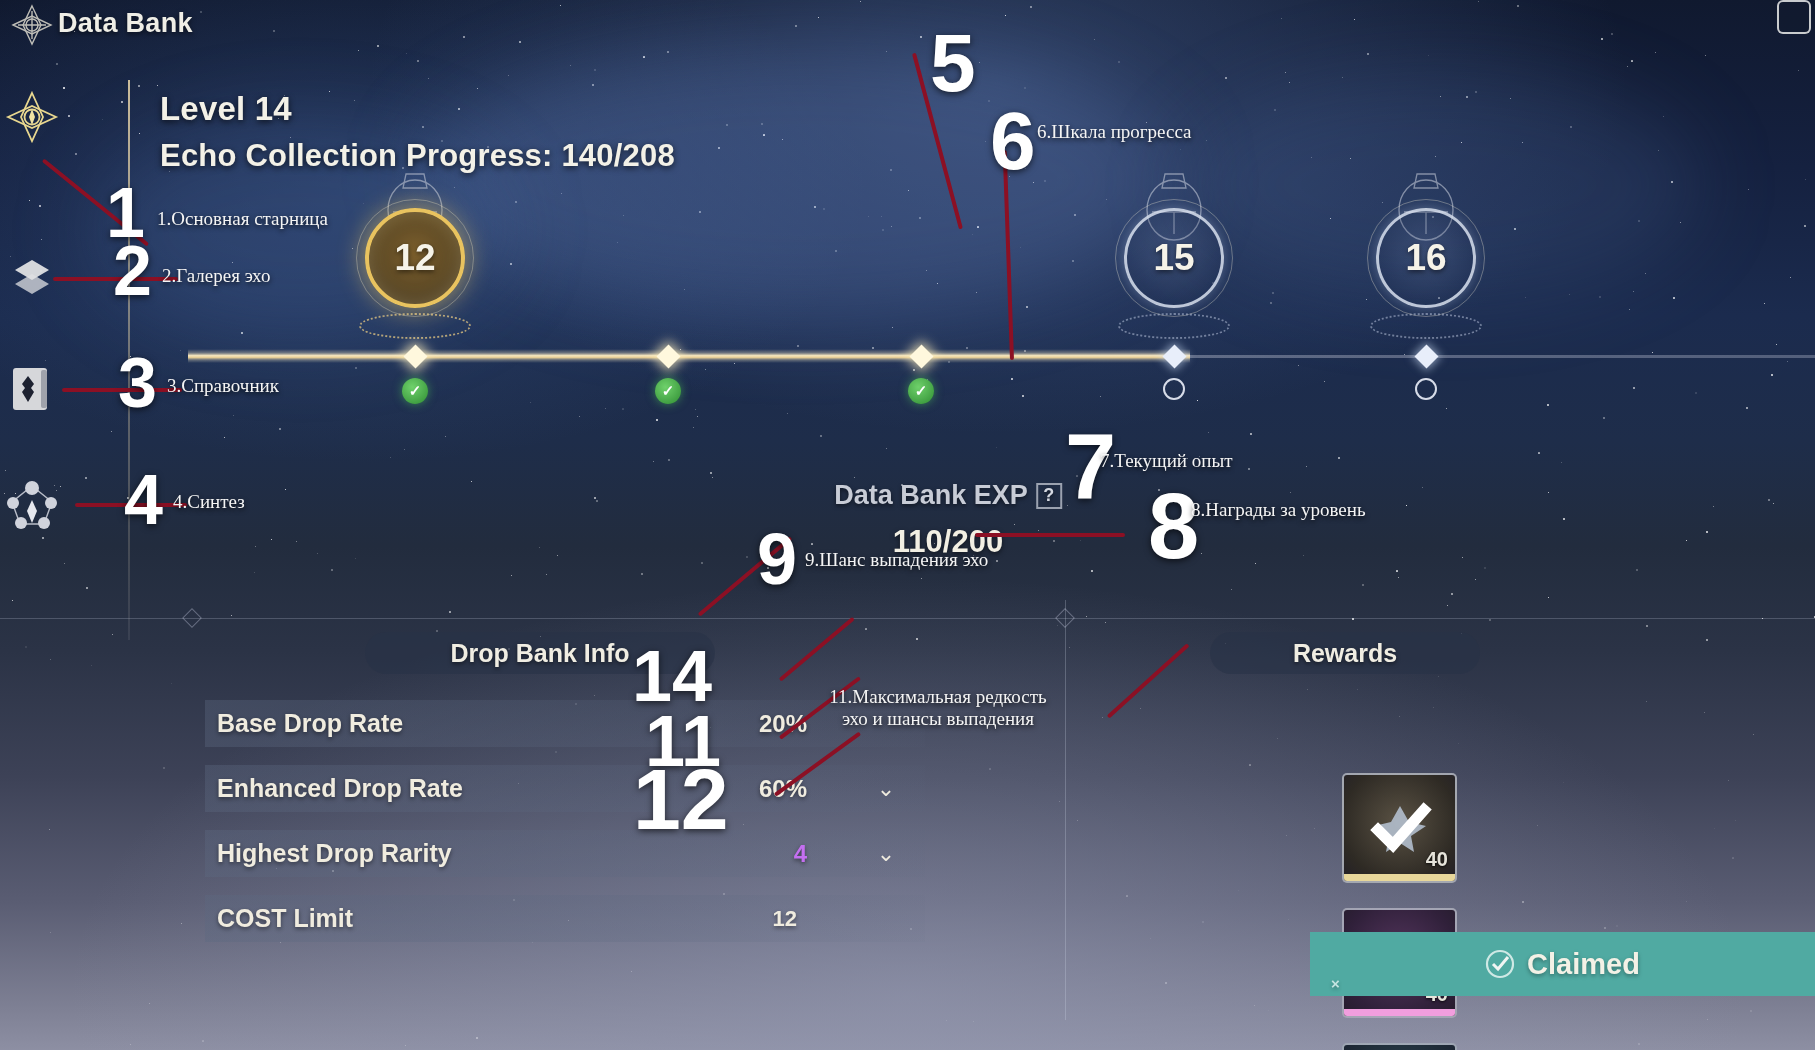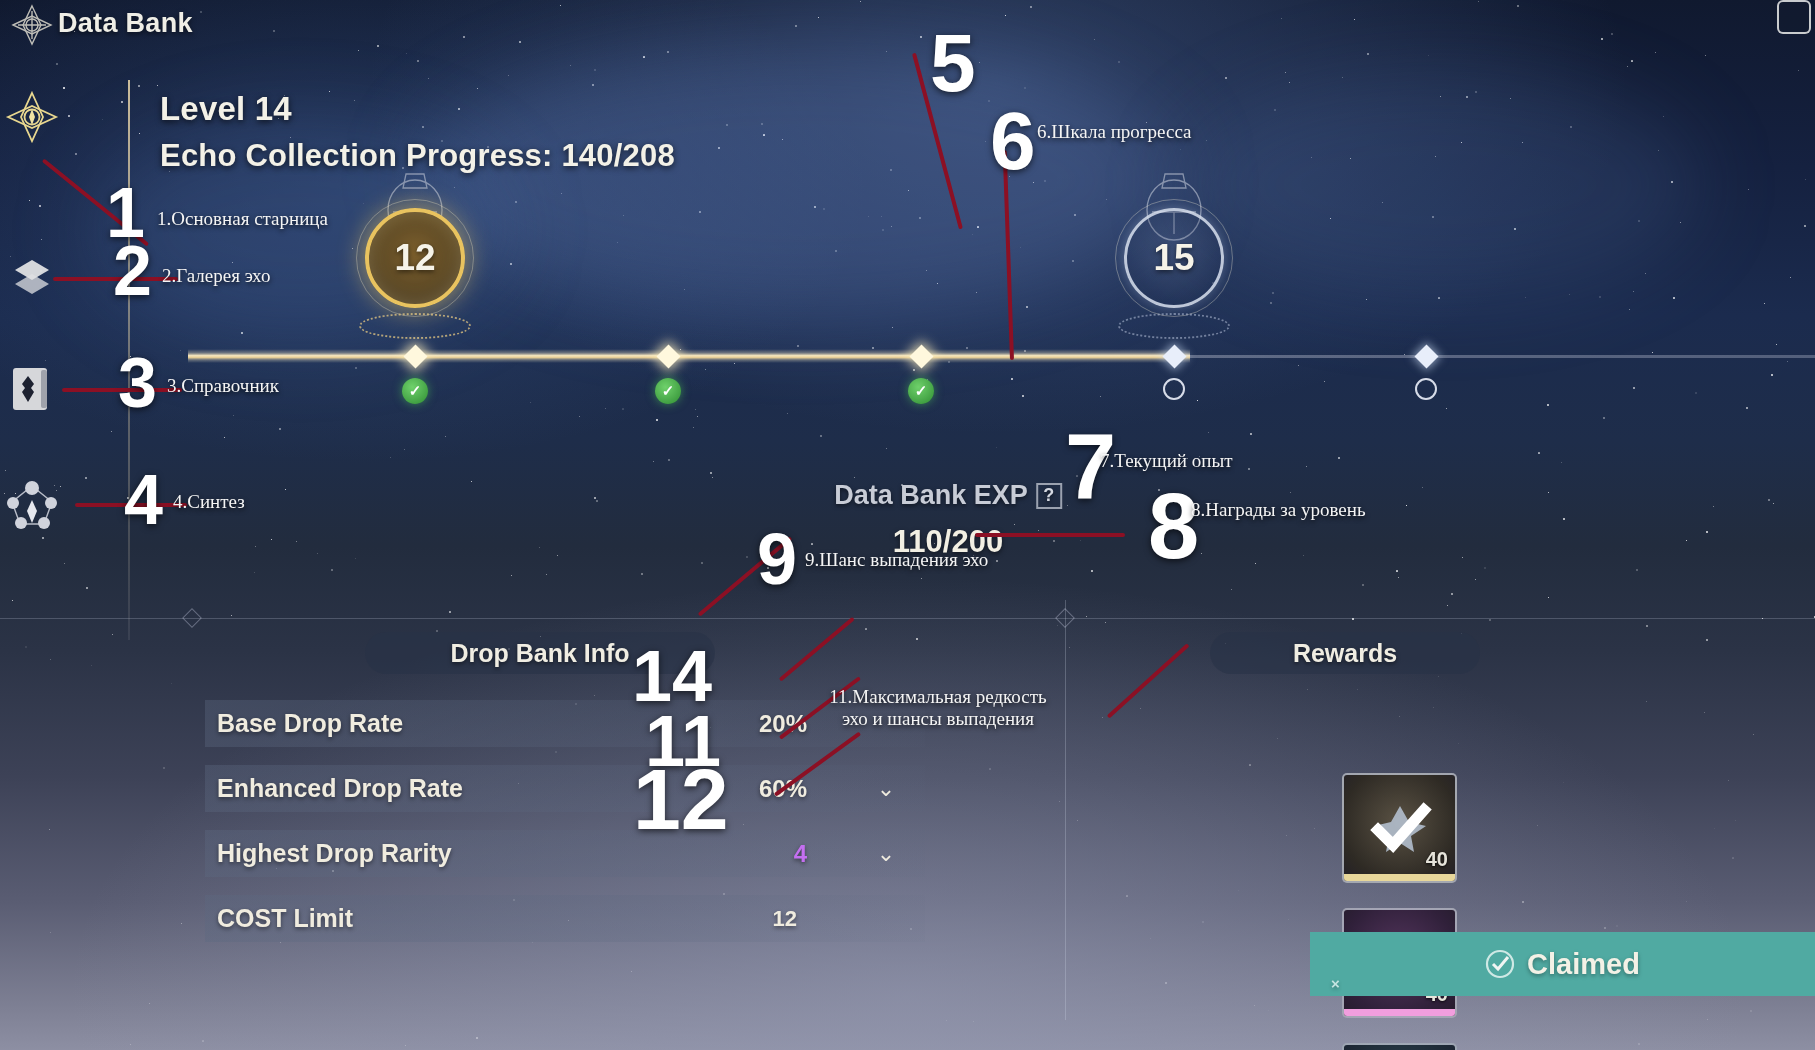--- a/index.html
+++ b/index.html
@@ -771,20 +771,37 @@
       <div class="node-orb">
         <div class="orb-ring"></div>
           <div class="orb-todo"></div>
         <div class="node-num">15</div>
       </div>
       <div class="base-ellipse dim"></div>
     </div>
     <div class="tl-diamond dim" style="left:1166px;"></div>
     <div class="tl-circle" style="left:1163px;"></div>
 
+    <div class="node" style="left:1341px;">
+      <div class="lamp">
+        <svg viewBox="0 0 68 78" width="68" height="78">
+            <g fill="none" stroke="#cfd4e0" stroke-width="1.3">
+          <ellipse cx="34" cy="44" rx="27" ry="30"></ellipse>
+              <path d="M25 8 h18 l3 14 h-24 z"></path>
+              <path d="M12 46 h44 M34 46 v22"></path>
+            </g>
+          </svg>
+      </div>
+      <div class="node-orb">
+        <div class="orb-ring"></div>
+          <div class="orb-todo"></div>
+        <div class="node-num">16</div>
+      </div>
+      <div class="base-ellipse dim"></div>
+    </div>
     <div class="tl-diamond dim" style="left:1418px;"></div>
     <div class="tl-circle" style="left:1415px;"></div>
   </div>
 
   <div class="exp-wrap">
     <div class="exp-title">
       <span>Data Bank EXP</span>
       <span class="qmark">?</span>
     </div>
     <div class="exp-value">110/200</div>

